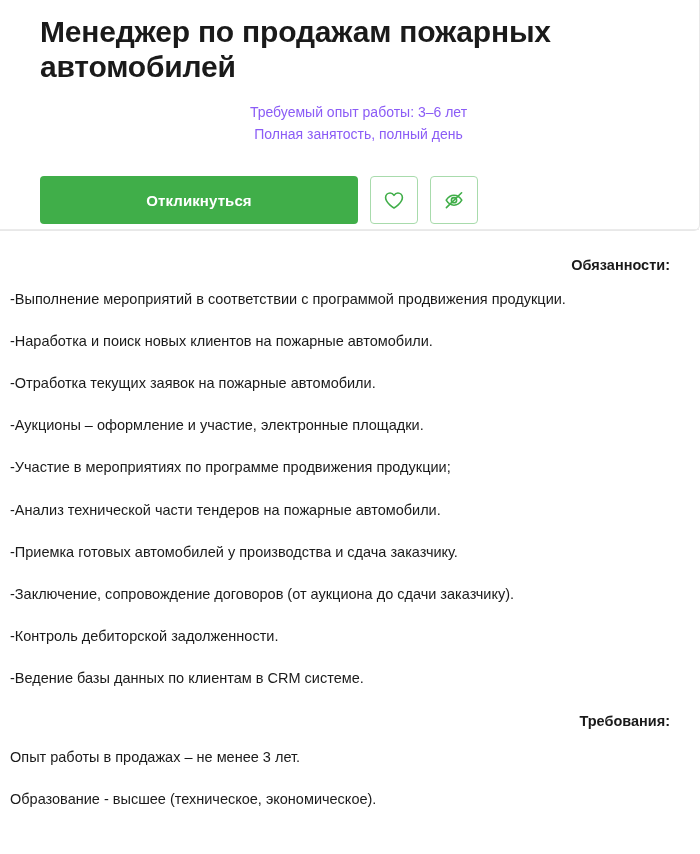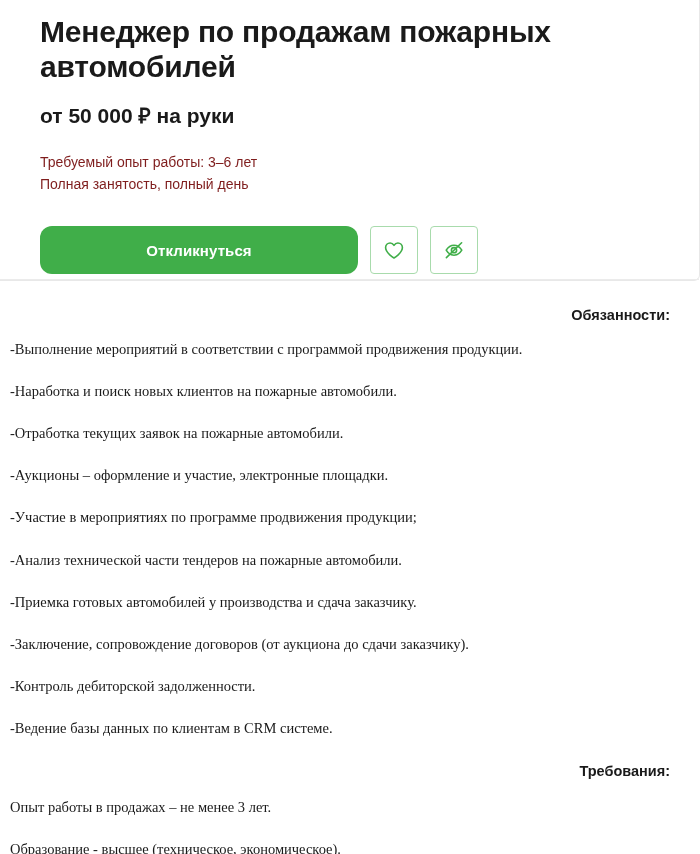--- a/index.html
+++ b/index.html
@@ -45,38 +45,39 @@
 
   .salary {
     font-size: 21px;
     font-weight: bold;
     color: #1a1a1a;
     margin: 0 0 22px 0;
   }
 
   .meta-line {
     font-size: 14px;
-    color: #7f1d1d;
+    color: #8b5cf6;
     line-height: 1.62;
+    text-align: center;
   }
 
   .actions {
     display: flex;
     align-items: center;
     gap: 12px;
     margin-top: 30px;
   }
 
   .apply-button {
     width: 318px;
     height: 48px;
     background: #40ae49;
     color: #ffffff;
     border: none;
-    border-radius: 12px;
+    border-radius: 4px;
     font-size: 15px;
     font-weight: bold;
     font-family: "Liberation Sans", sans-serif;
     cursor: pointer;
     letter-spacing: 0.1px;
   }
 
   .icon-button {
     width: 48px;
     height: 48px;
@@ -105,36 +106,34 @@
   }
   .desc-heading.second {
     margin-top: 22px;
     margin-bottom: 16px;
   }
   .desc-line {
     font-size: 14.5px;
     color: #1a1a1a;
     line-height: 1.45;
     margin: 0 0 21px 0;
-    font-family: Liberation Serif, serif;
   }
   .desc-line.tight {
     margin-bottom: 20px;
   }
   .desc-line.no-gap {
   }
 </style>
 </head>
 <body>
 
 <div class="vacancy-card">
 
   <h1 class="job-title">Менеджер по продажам пожарных автомобилей</h1>
 
-  <div class="salary">от 50 000 ₽ на руки</div>
 
   <div class="meta-line">Требуемый опыт работы: 3–6 лет</div>
 
   <div class="meta-line">Полная занятость, полный день</div>
 
   <div class="actions">
 
     <button class="apply-button">Откликнуться</button>
 
     <button class="icon-button">

